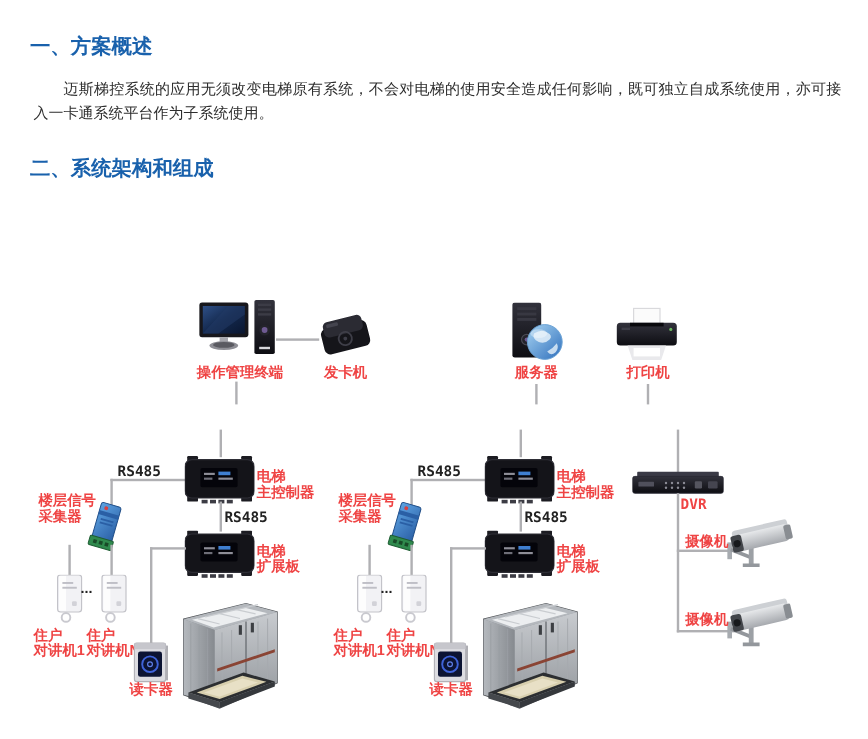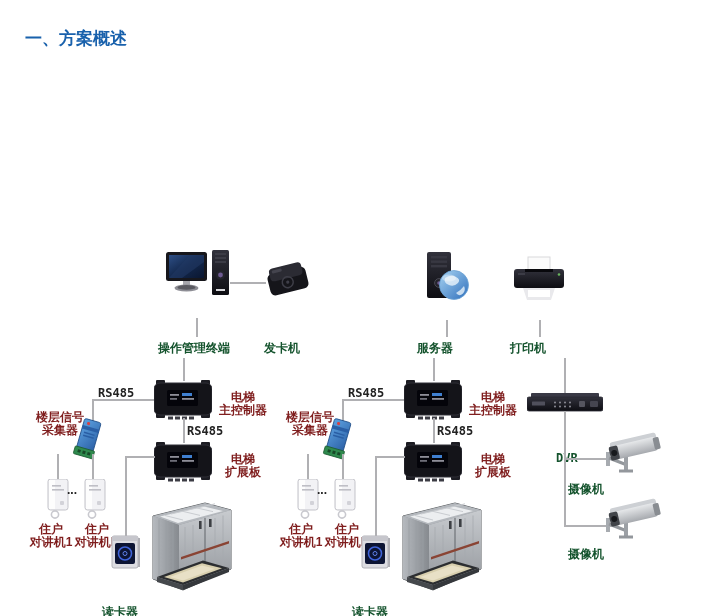--- a/index.html
+++ b/index.html
@@ -5,42 +5,44 @@
   html,body{margin:0;padding:0;background:#fff;}
   .page{position:relative;width:723px;height:616px;background:#fff;overflow:hidden;
         font-family:"Liberation Sans",sans-serif;}
   .h{color:#1961ac;font-size:17px;font-weight:bold;margin:0;}
   #h-s1{margin:27px 0 15px 25px;}
   #h-s2{margin:25px 0 0 25px;}
   .body-para{margin:0 22px 0 28px;text-indent:2em;text-align:justify;
              font-size:12.5px;line-height:19.5px;color:#2d2d2d;}
   .diagram{position:absolute;left:0;top:240px;width:723px;height:376px;}
   .abs{position:absolute;}
-  .lbl{position:absolute;font-size:12px;font-weight:bold;color:#14532d;
-       text-align:left;line-height:13px;white-space:nowrap;margin-top:38px;}
-  .lbl2{position:absolute;font-size:12px;font-weight:bold;color:#7f1d1d;
-        text-align:center;line-height:13px;}
+  .lbl{position:absolute;font-size:12px;font-weight:bold;color:#ef4444;
+       text-align:center;line-height:13px;white-space:nowrap;}
+  .lbl2{position:absolute;font-size:12px;font-weight:bold;color:#ef4444;
+        line-height:13px;}
   .lbl2 span{display:block;white-space:nowrap;}
   .mono{font-family:"DejaVu Sans Mono",monospace;}
   .rs485{position:absolute;font-family:"DejaVu Sans Mono",monospace;
          font-size:12px;font-weight:bold;color:#222;white-space:nowrap;}
   .bus{position:absolute;left:35px;top:97px;width:632px;height:21px;background:#ededed;
        display:flex;align-items:center;justify-content:center;
        font-family:"DejaVu Sans Mono",monospace;font-size:14px;color:#4d4d4d;}
   .hline{position:absolute;height:2px;background:#b0b0b3;}
   .vline{position:absolute;width:2px;background:#b0b0b3;}
   .dots{position:absolute;font-size:12px;font-weight:bold;color:#222;}
   .branch{position:absolute;top:0;width:0;height:0;}
 </style>
 </head>
 <body>
 
 <div class="page">
 
   <h2 class="h" id="h-s1">一、方案概述</h2>
+  <p class="body-para">迈斯梯控系统的应用无须改变电梯原有系统，不会对电梯的使用安全造成任何影响，既可独立自成系统使用，亦可接入一卡通系统平台作为子系统使用。</p>
+  <h2 class="h" id="h-s2">二、系统架构和组成</h2>
 
   <div class="diagram">
 
     <svg width="0" height="0" style="position:absolute">
       <defs>
         <linearGradient id="g-screen" x1="0" y1="0" x2="1" y2="1">
           <stop offset="0" stop-color="#2e4f86"></stop>
             <stop offset="0.5" stop-color="#14294e"></stop>
             <stop offset="1" stop-color="#0a1630"></stop>
         </linearGradient>

